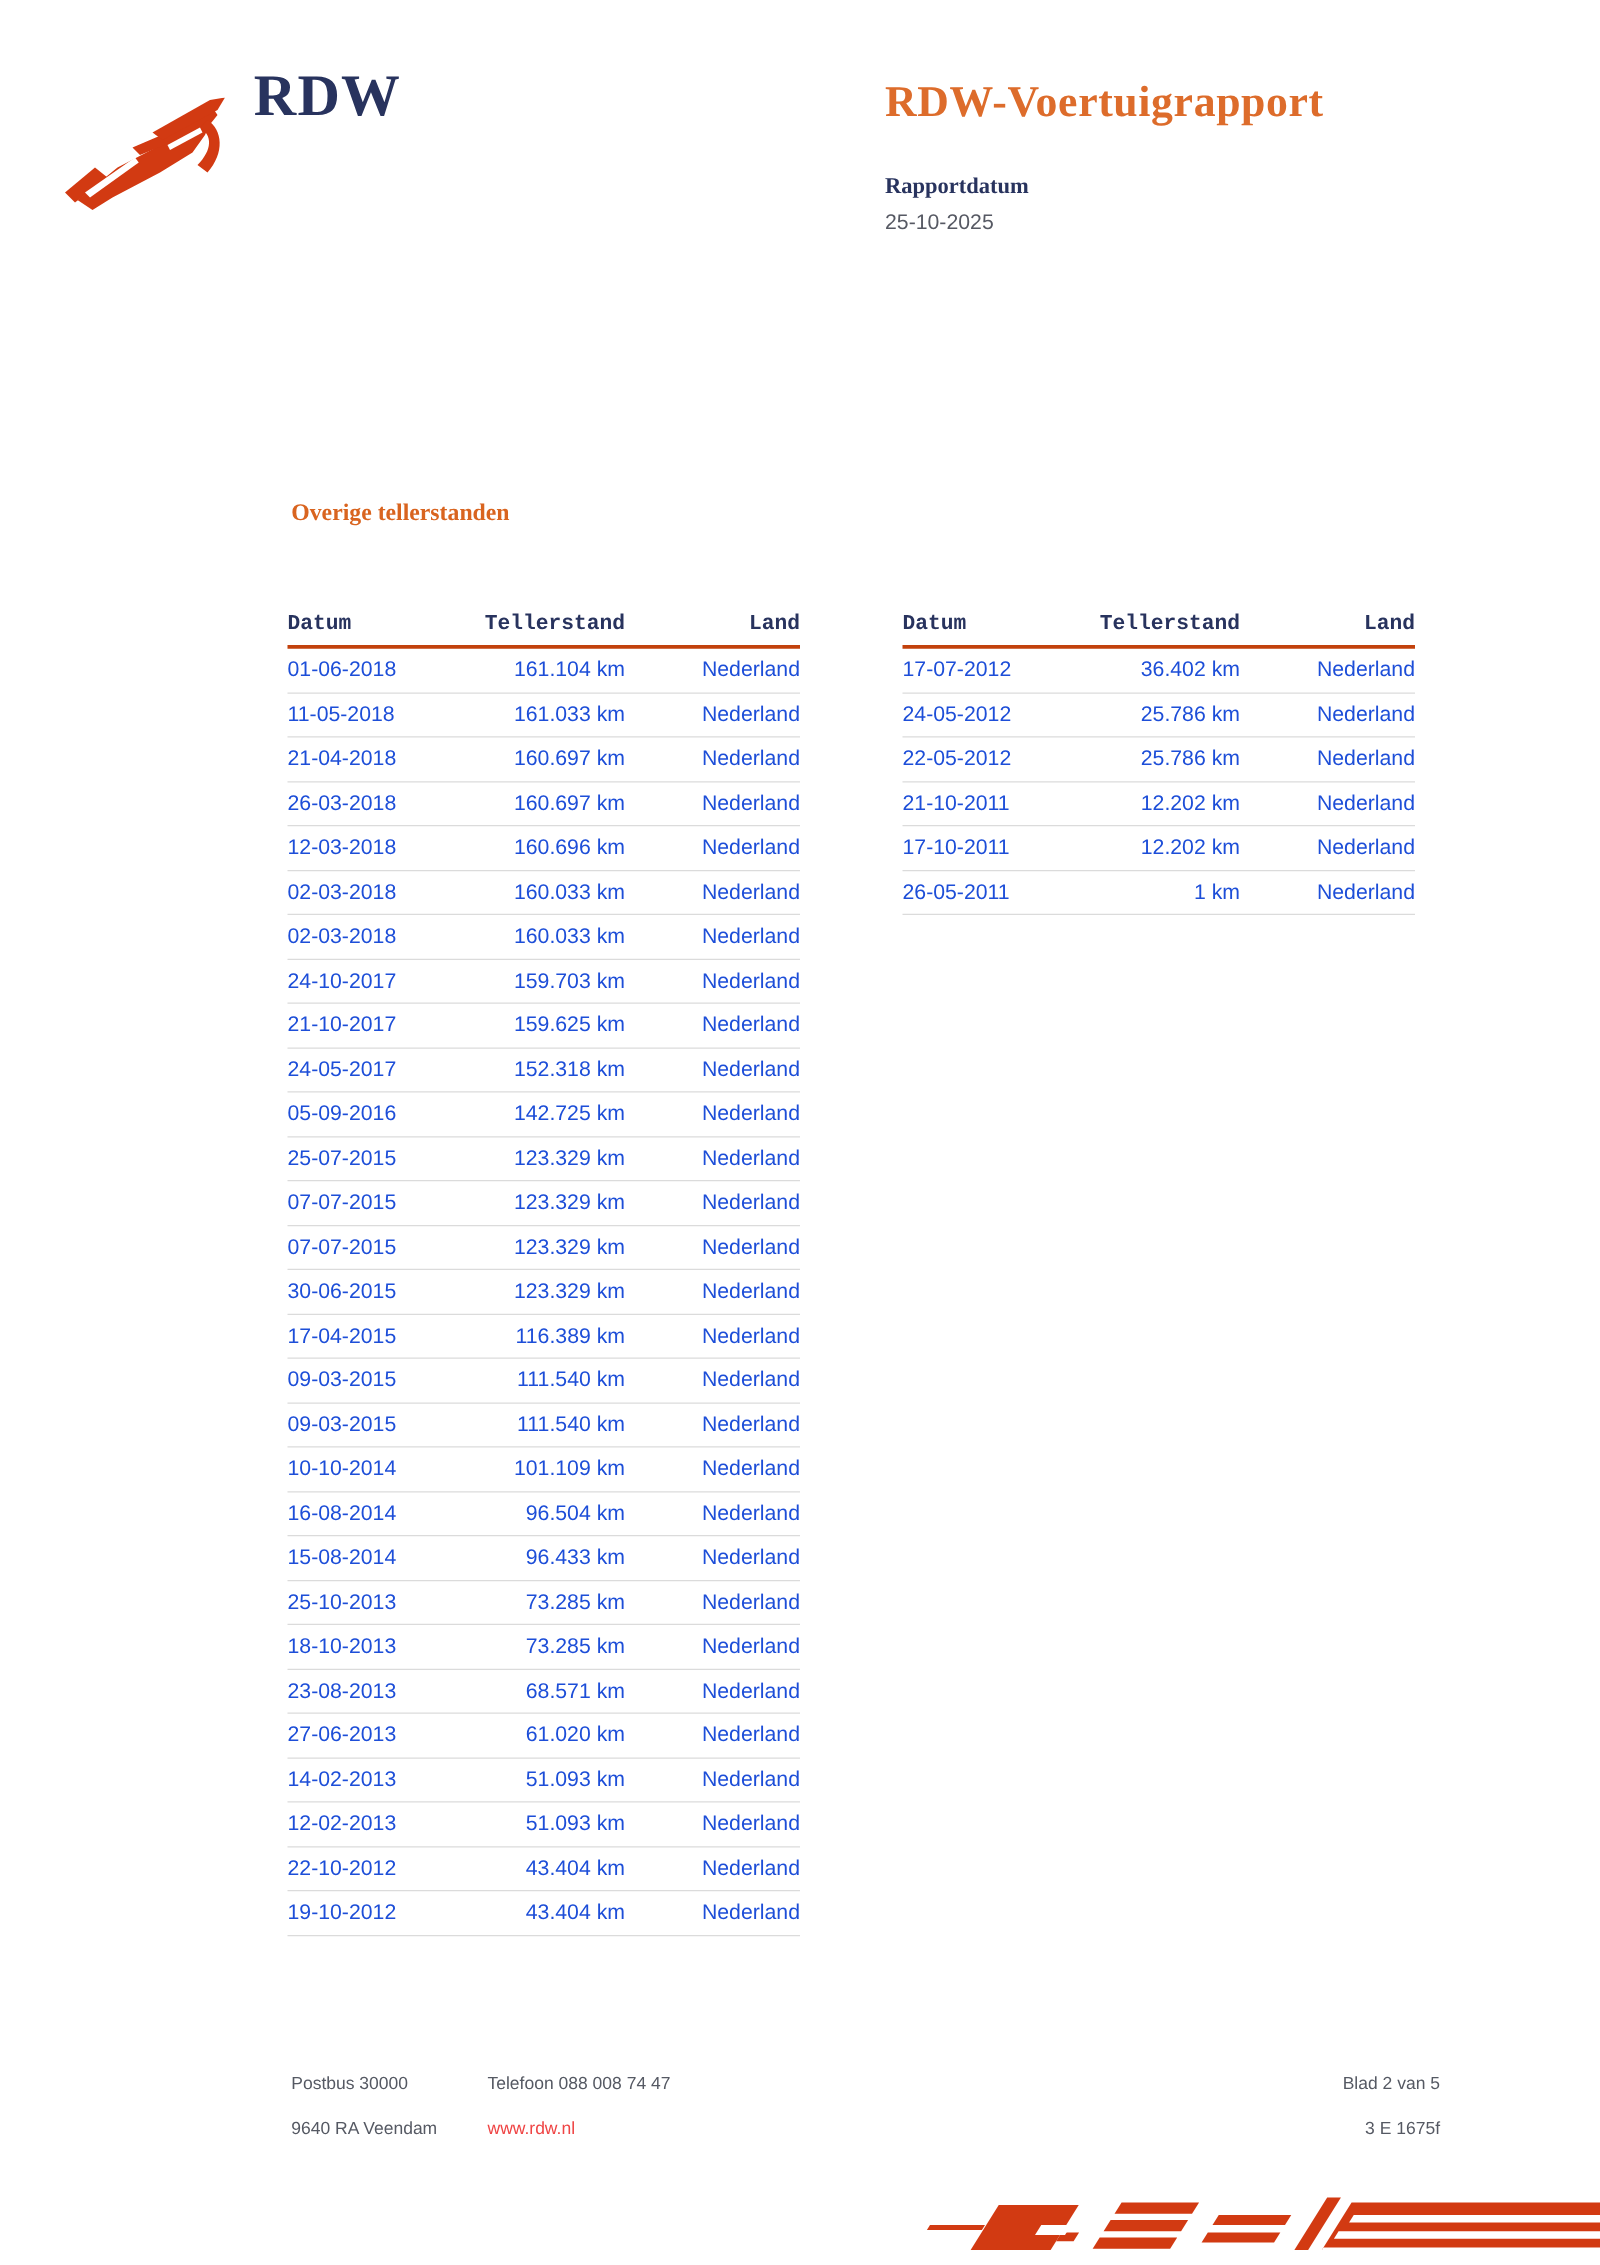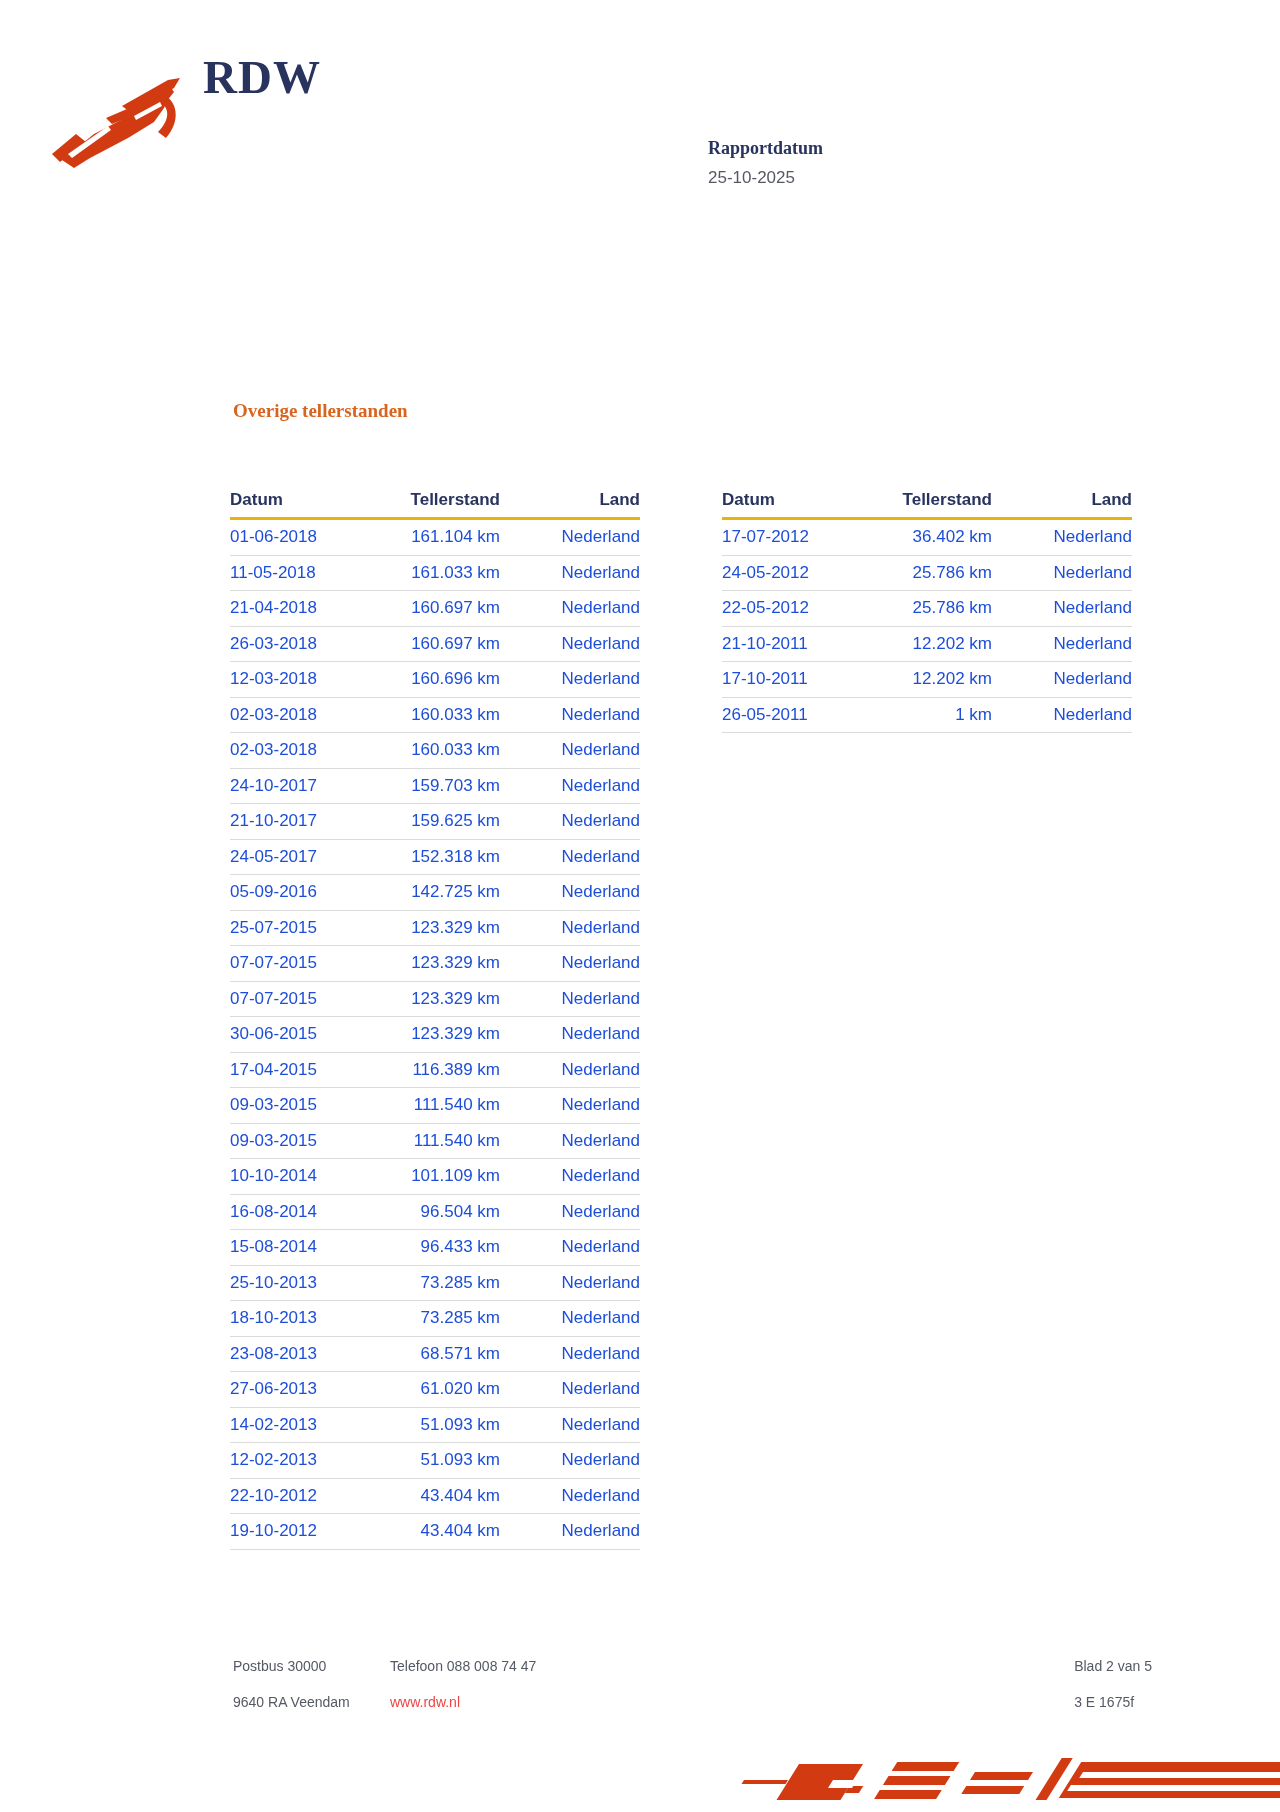--- a/index.html
+++ b/index.html
@@ -28,35 +28,35 @@
   
   .section-title{
     position:absolute;left:233px;top:400px;margin:0;
     font-family:"Liberation Serif",serif;font-weight:700;font-size:19px;color:#d9641f;
   }
   
   .tables{position:absolute;left:230px;top:490px;display:flex;gap:82px;}
   .odo-table{width:410px;}
   .t-head{
     display:grid;grid-template-columns:150px 120px 140px;
-    padding-bottom:7px;border-bottom:3px solid #eab308;
+    padding-bottom:7px;border-bottom:3px solid #c2410c;font-family:Liberation Mono, monospace;
   }
   .t-head span{font-weight:700;font-size:17px;color:#28335e;}
   .t-row{
     display:grid;grid-template-columns:150px 120px 140px;
     height:34.5px;align-items:center;border-bottom:1px solid #dbdbdb;
     font-size:17px;color:#1d4ed8;
   }
   .c-teller,.c-land{text-align:right;}
   
   .footer-left{position:absolute;left:233px;top:1658px;display:flex;font-size:14px;color:#555963;}
   .f-col1{width:157px;}
   .f-line{margin-bottom:20px;}
   .footer-right{
-    position:absolute;right:128px;top:1658px;
+    position:absolute;right:128px;top:1658px;text-align:right;
     font-size:14px;color:#555963;
   }
   .f-link{color:#ef4444;text-decoration:none;}
   
   .deco{position:absolute;left:698px;top:1756px;width:582px;height:56px;}
 </style>
 </head>
 <body>
 
 <div class="page">
@@ -69,20 +69,21 @@
       <polygon points="72,28 118,2 130,0 124,10 80,34"></polygon>
       <path d="M116,18 C128,26 130,44 116,60 L108,54 C120,42 120,30 110,24 Z"></path>
     </g>
     <g fill="#ffffff">
       <polygon points="18,76 58,48 61,52 22,80"></polygon>
       <polygon points="84,38 110,24 112,28 86,42"></polygon>
     </g>
   </svg>
   <div class="brand-text">RDW</div>
 
+  <h1 class="doc-title">RDW-Voertuigrapport</h1>
   <div class="meta">
     <div class="meta-field">
       <div class="meta-label">Rapportdatum</div>
       <div class="meta-value">25-10-2025</div>
     </div>
   </div>
 
   <h2 class="section-title">Overige tellerstanden</h2>
 
   <div class="tables">

